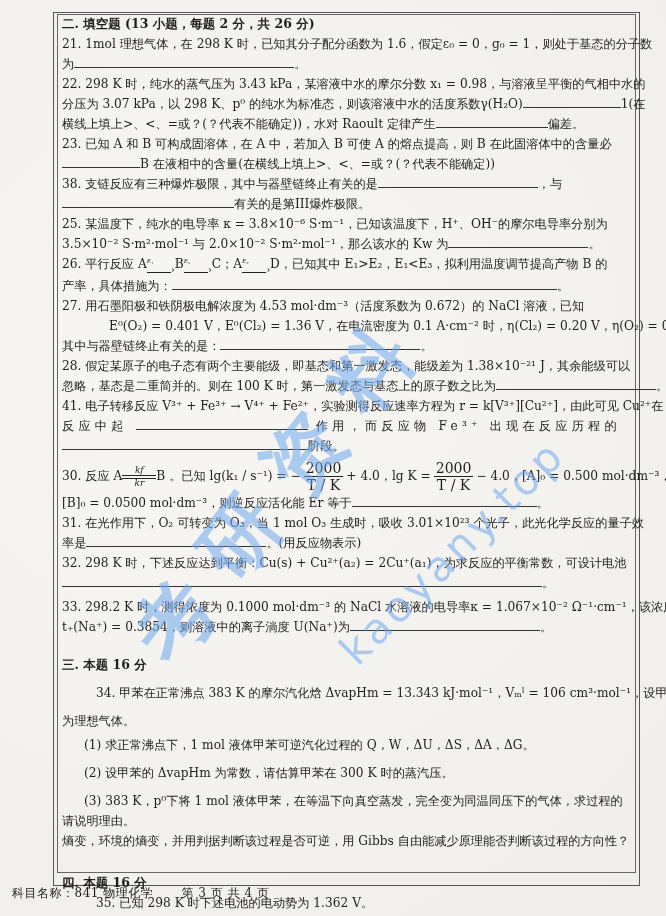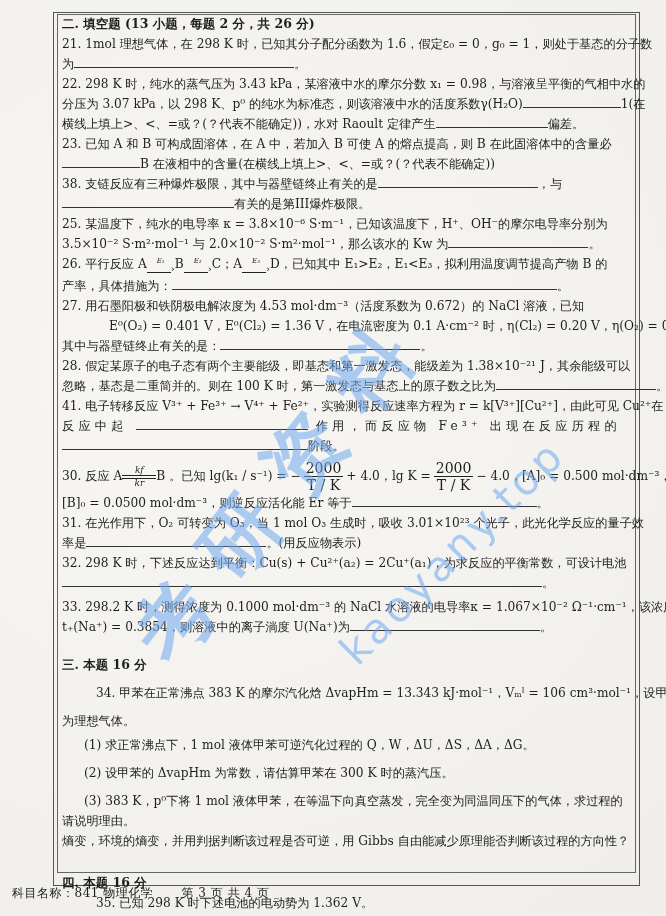--- a/index.html
+++ b/index.html
@@ -41,21 +41,21 @@
     position: absolute; left: 0; width: 666px; top: 885px; text-align: left;
     font-size: 12px; letter-spacing: 0.5px;
   }
   .footer span { margin: 0 12px; }
   .wm {
     position: absolute; color: #6fa8ee; opacity: 0.55; pointer-events: none;
     font-family: "DejaVu Sans", sans-serif;
   }
   .wm-cn { left: 110px; top: 300px; font-size: 78px; font-weight: bold; transform: rotate(-52deg); transform-origin: left top; letter-spacing: 28px; top: 620px; }
   .wm-url { left: 330px; top: 640px; font-size: 42px; transform: rotate(-45deg); transform-origin: left top; letter-spacing: 4px; }
-  .arrow { display: inline-block; position: relative; width: 28px; text-align: center; font-size: 7px; }
+  .arrow { display: inline-block; position: relative; width: 28px; font-size: 7px; font-family: Liberation Serif, serif; }
   .arrow::after { content: ""; position: absolute; left: 0; right: 4px; bottom: 3px; border-bottom: 1px solid #222; }
   .arrow .lab { position: relative; top: -5px; font-style: italic; }
   .arrow .head { position: absolute; right: 0; bottom: -3px; font-size: 10px; }
   .eq-arrow { display: inline-block; width: 34px; text-align: center; position: relative; font-size: 9px; line-height: 9px; vertical-align: middle; }
   .eq-arrow .t, .eq-arrow .b { display: block; font-style: italic; }
   .eq-arrow .mid { display: block; border-top: 1px solid #222; border-bottom: 1px solid #222; height: 2px; }
 </style>
 </head>
 <body>
 

